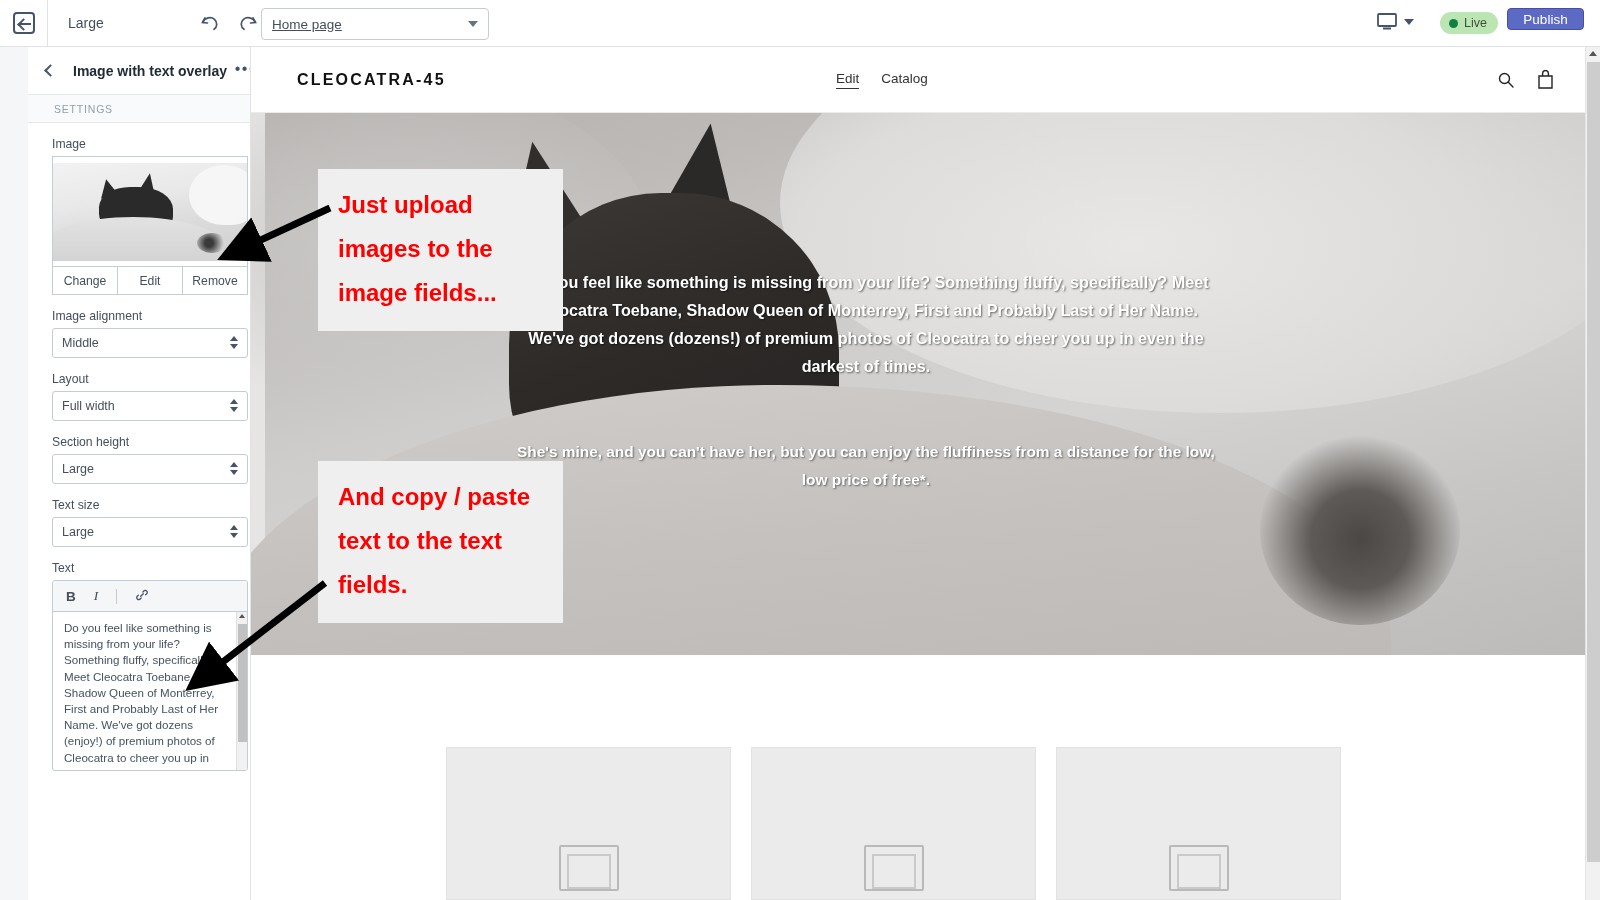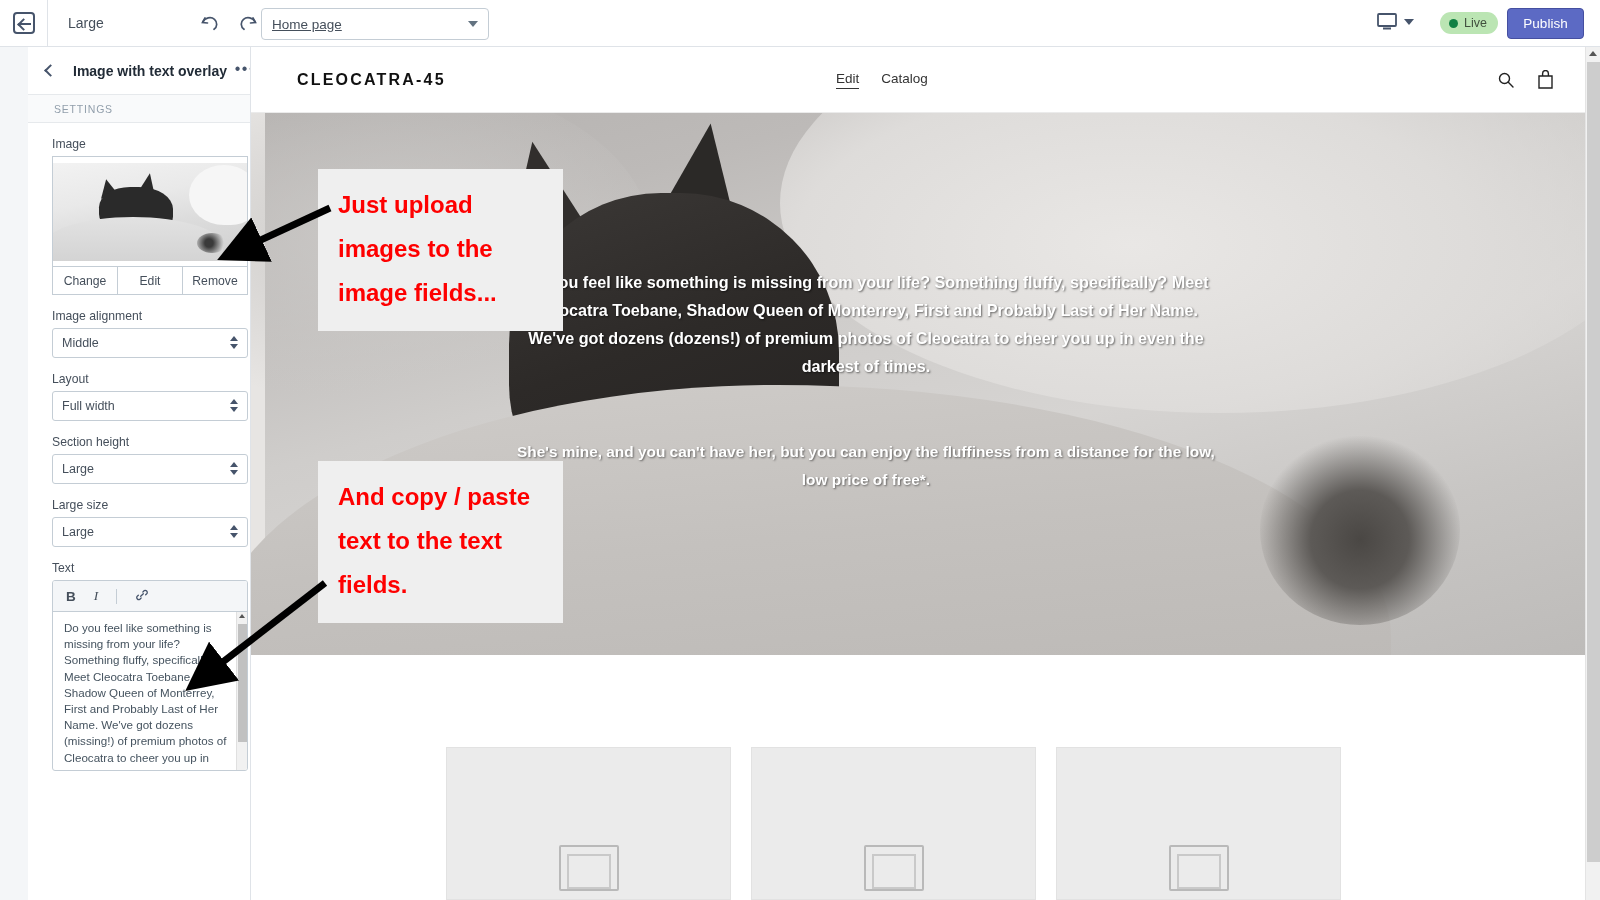--- a/index.html
+++ b/index.html
@@ -87,21 +87,21 @@
     display: flex; align-items: center; gap: 6px;
     padding: 0 11px 0 9px;
     font-size: 12.5px; color: #414f3e; font-weight: 500;
   }
   #live-badge .dot {
     width: 9px; height: 9px; border-radius: 50%;
     background: #108043;
   }
   #publish-btn {
     position: absolute; right: 16px; top: 8px;
-    width: 77px; height: 31px;
+    width: 77px; height: 22px;
     background: #5c6ac4; border: 1px solid #454fa0;
     border-radius: 4px;
     color: #fff; font-size: 13.5px;
     display: flex; align-items: center; justify-content: center;
     cursor: pointer;
   }
 
   
   #sidebar {
     position: absolute; left: 0; top: 47px;
@@ -602,21 +602,21 @@
       <div class="select-box">
         <span>Large</span>
         <span class="stepper">
             <span class="up"></span>
             <span class="dn"></span>
           </span>
       </div>
     </div>
 
     <div class="field-group">
-      <div class="field-label">Large size</div>
+      <div class="field-label">Text size</div>
       <div class="select-box">
         <span>Large</span>
         <span class="stepper">
             <span class="up"></span>
             <span class="dn"></span>
           </span>
       </div>
     </div>
 
 
@@ -636,21 +636,21 @@
           </span>
         </div>
         <div id="rte-body">
           <div>Do you feel like something is</div>
           <div>missing from your life?</div>
           <div>Something fluffy, specifically?</div>
           <div>Meet <span class="sq">Cleocatra</span> <span class="sq">Toebane</span>,</div>
           <div>Shadow Queen of Monterrey,</div>
           <div>First and Probably Last of Her</div>
           <div>Name. We've got dozens</div>
-          <div>(missing!) of premium photos of</div>
+          <div>(enjoy!) of premium photos of</div>
           <div>Cleocatra to cheer you up in</div>
           <div id="rte-scroll">
             <div class="up-arrow"></div>
             <div class="thumb"></div>
           </div>
         </div>
       </div>
     </div>
 
   </div>

